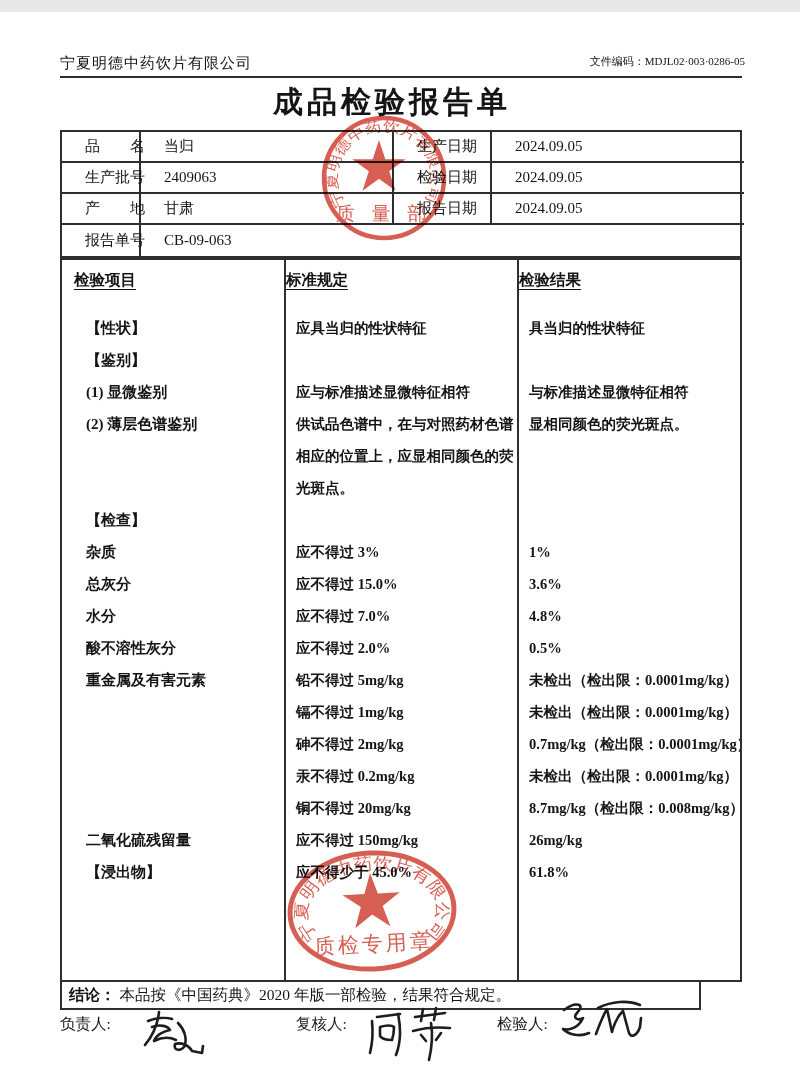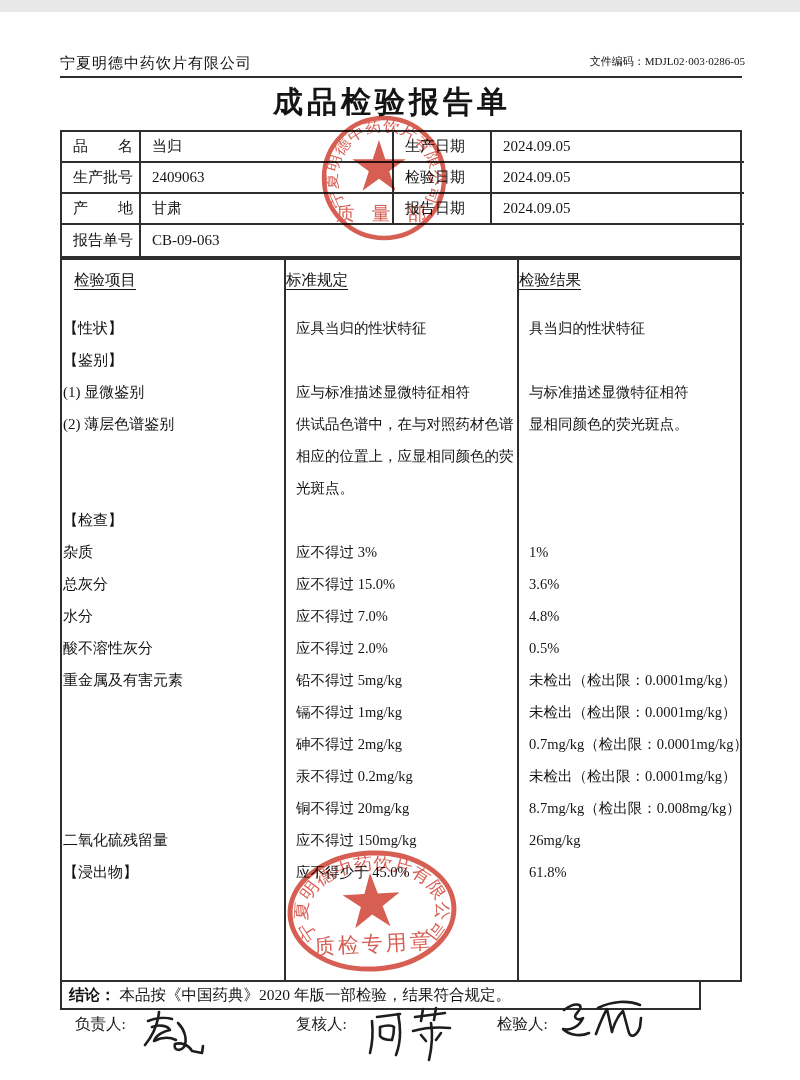--- a/index.html
+++ b/index.html
@@ -9,47 +9,47 @@
   .hdr-company{position:absolute;left:60px;top:42px;font-size:15px;letter-spacing:1px;}
   .hdr-code{position:absolute;right:55px;top:42px;font-size:11px;}
   .hdr-rule{position:absolute;left:60px;right:58px;top:64px;border-top:2px solid #2e2e2e;}
   .doc-title{position:absolute;left:0;right:16px;top:70px;text-align:center;font-size:30px;
              font-weight:bold;letter-spacing:4px;}
   
   .info-table{position:absolute;left:60px;top:118px;width:682px;height:128px;
               border:2px solid #2e2e2e;box-sizing:border-box;display:grid;
               grid-template-columns:79px 253px 98px 252px;grid-auto-rows:31px;font-size:15px;}
   .info-table .cell{border-right:2px solid #2e2e2e;border-bottom:2px solid #2e2e2e;
-                    box-sizing:border-box;display:flex;align-items:center;padding-left:11px;
+                    box-sizing:border-box;display:flex;align-items:center;padding-left:23px;
                     white-space:nowrap;text-align:right;}
   .info-table .cell.last-col{border-right:none;}
   .info-table .cell.last-row{border-bottom:none;}
   .info-table .cell.span3{grid-column:2 / 5;}
   
   .main-table{position:absolute;left:60px;top:246px;width:682px;height:724px;
               border:2px solid #2e2e2e;box-sizing:border-box;display:grid;
               grid-template-columns:224px 233px 221px;}
-  .mcol{box-sizing:border-box;overflow:hidden;}
+  .mcol{box-sizing:border-box;overflow:hidden;font-weight:bold;}
   .mcol.b-right{border-right:2px solid #2e2e2e;}
   .mcol .col-head{height:52px;box-sizing:border-box;padding-top:10px;font-size:15.5px;}
   .mcol .col-head span{text-decoration:underline;text-underline-offset:4px;}
   .head-left{padding-left:12px;}
   .head-center{}
   .mcol .line{height:32px;line-height:32px;white-space:nowrap;font-size:14.5px;}
-  .items-col .line{padding-left:1px;font-size:15px;}
+  .items-col .line{padding-left:24px;font-size:15px;}
   .standards-col .line{padding-left:10px;}
   .results-col .line{padding-left:10px;}
   
   .conclusion{position:absolute;left:60px;top:970px;width:641px;height:28px;box-sizing:border-box;
               border-left:2px solid #2e2e2e;border-right:2px solid #2e2e2e;border-bottom:2px solid #2e2e2e;
               display:flex;align-items:center;padding-left:7px;font-size:15.5px;white-space:nowrap;}
   .conclusion b{margin-right:4px;}
   
   .sig-label{position:absolute;top:1002px;font-size:15.5px;}
-  .lbl-resp{left:75px;} .lbl-rev{left:296px;} .lbl-insp{left:497px;}
+  .lbl-resp{left:60px;} .lbl-rev{left:296px;} .lbl-insp{left:497px;}
   .sig-svg{position:absolute;}
   .sig-svg path{fill:none;stroke:#1d1d1d;stroke-width:2.6;stroke-linecap:round;stroke-linejoin:round;}
   
   .stamp{position:absolute;mix-blend-mode:multiply;opacity:.84;}
   .stamp-top{left:309px;top:96px;}
   .stamp-bottom{left:277px;top:829px;transform:rotate(-3deg);}
 </style>
 </head>
 <body>
 

